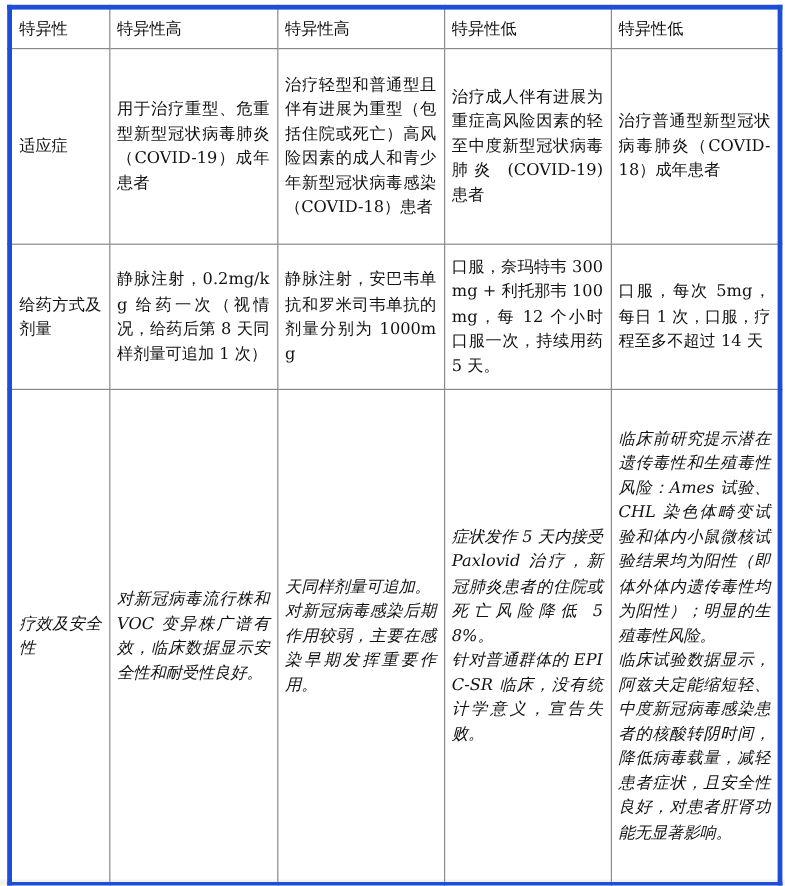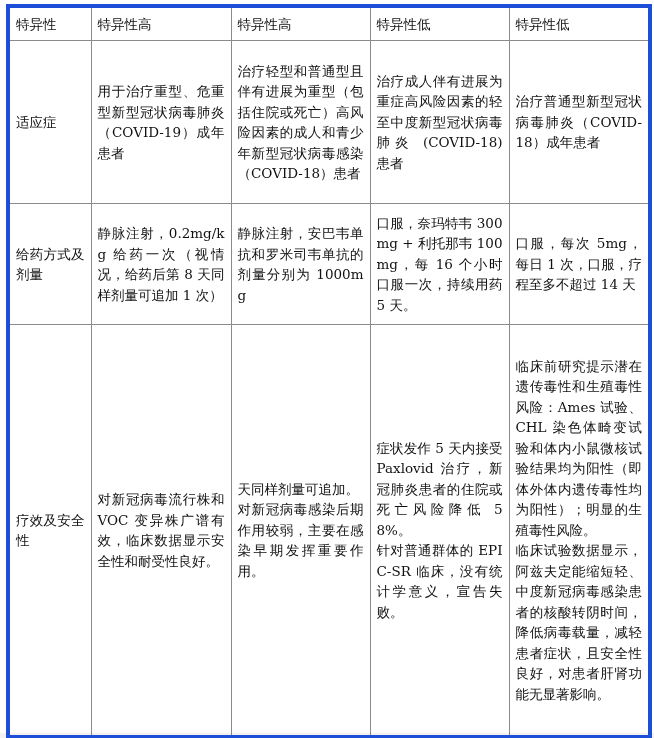--- a/index.html
+++ b/index.html
@@ -24,21 +24,21 @@
   }
   table.cmp { border: 4px solid #1d4ed8; }
   col.c0 { width: 83px; }
   col.c1 { width: 140px; }
   col.c2 { width: 139px; }
   col.c3 { width: 139px; }
   col.c4 { width: 141px; }
   tr.r-head td { height: 28px; }
   tr.r-ind td { height: 158px; }
   tr.r-dose td { height: 116px; }
-  tr.r-eff td { height: 406px; }
+  tr.r-eff td { height: 406px; font-style: italic; }
   td.label { text-align: left; }
   .line { display: block; }
 </style>
 </head>
 <body>
 
 <div class="page-bottom"></div>
 
 <table class="cmp">
   <colgroup>
@@ -53,28 +53,28 @@
     <td class="label">特异性</td>
     <td>特异性高</td>
     <td>特异性高</td>
     <td>特异性低</td>
     <td>特异性低</td>
   </tr>
   <tr class="r-ind">
     <td class="label">适应症</td>
     <td>用于治疗重型、危重型新型冠状病毒肺炎（COVID-19）成年患者</td>
     <td>治疗轻型和普通型且伴有进展为重型（包括住院或死亡）高风险因素的成人和青少年新型冠状病毒感染（COVID-18）患者</td>
-    <td>治疗成人伴有进展为重症高风险因素的轻至中度新型冠状病毒肺炎 (COVID-18) 患者</td>
+    <td>治疗成人伴有进展为重症高风险因素的轻至中度新型冠状病毒肺炎 (COVID-19) 患者</td>
     <td>治疗普通型新型冠状病毒肺炎（COVID-18）成年患者</td>
   </tr>
   <tr class="r-dose">
     <td class="label">给药方式及剂量</td>
     <td>静脉注射，0.2mg/kg 给药一次（视情况，给药后第 8 天同样剂量可追加 1 次）</td>
     <td>静脉注射，安巴韦单抗和罗米司韦单抗的剂量分别为 1000mg</td>
-    <td>口服，奈玛特韦 300mg + 利托那韦 100mg，每 16 个小时口服一次，持续用药 5 天。</td>
+    <td>口服，奈玛特韦 300mg + 利托那韦 100mg，每 12 个小时口服一次，持续用药 5 天。</td>
     <td>口服，每次 5mg，每日 1 次，口服，疗程至多不超过 14 天</td>
   </tr>
   <tr class="r-eff">
     <td class="label">疗效及安全性</td>
     <td>对新冠病毒流行株和 VOC 变异株广谱有效，临床数据显示安全性和耐受性良好。</td>
     <td>
       <span class="line">天同样剂量可追加。</span>
       <span class="line">对新冠病毒感染后期作用较弱，主要在感染早期发挥重要作用。</span>
     </td>
     <td>

